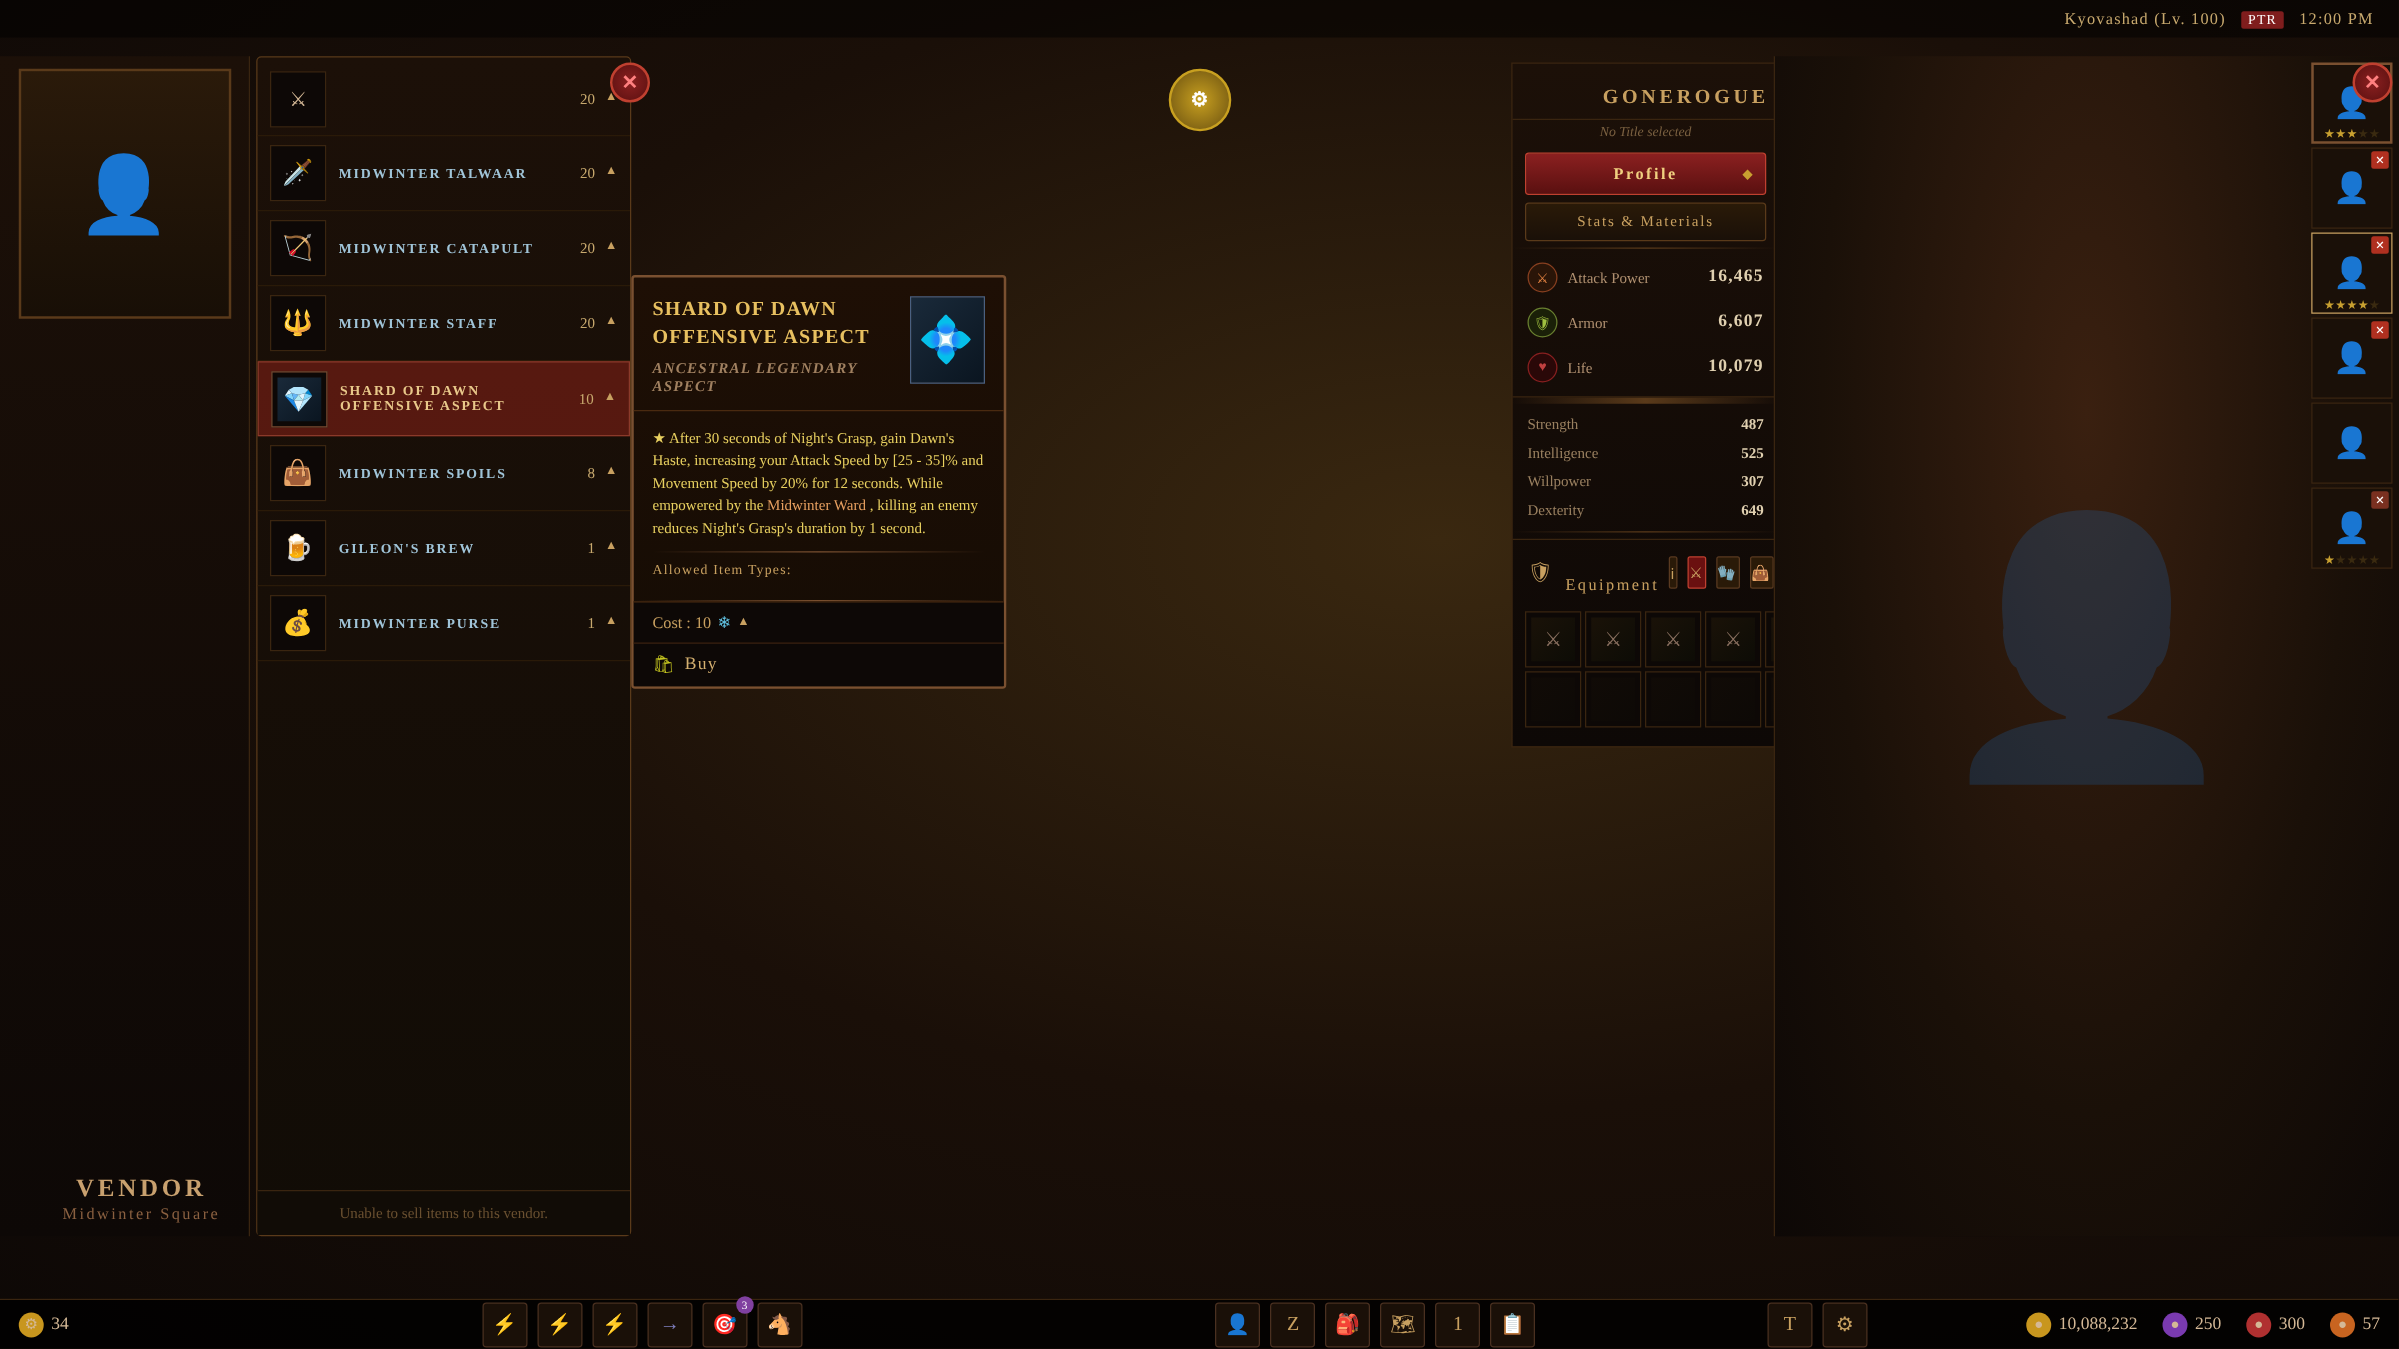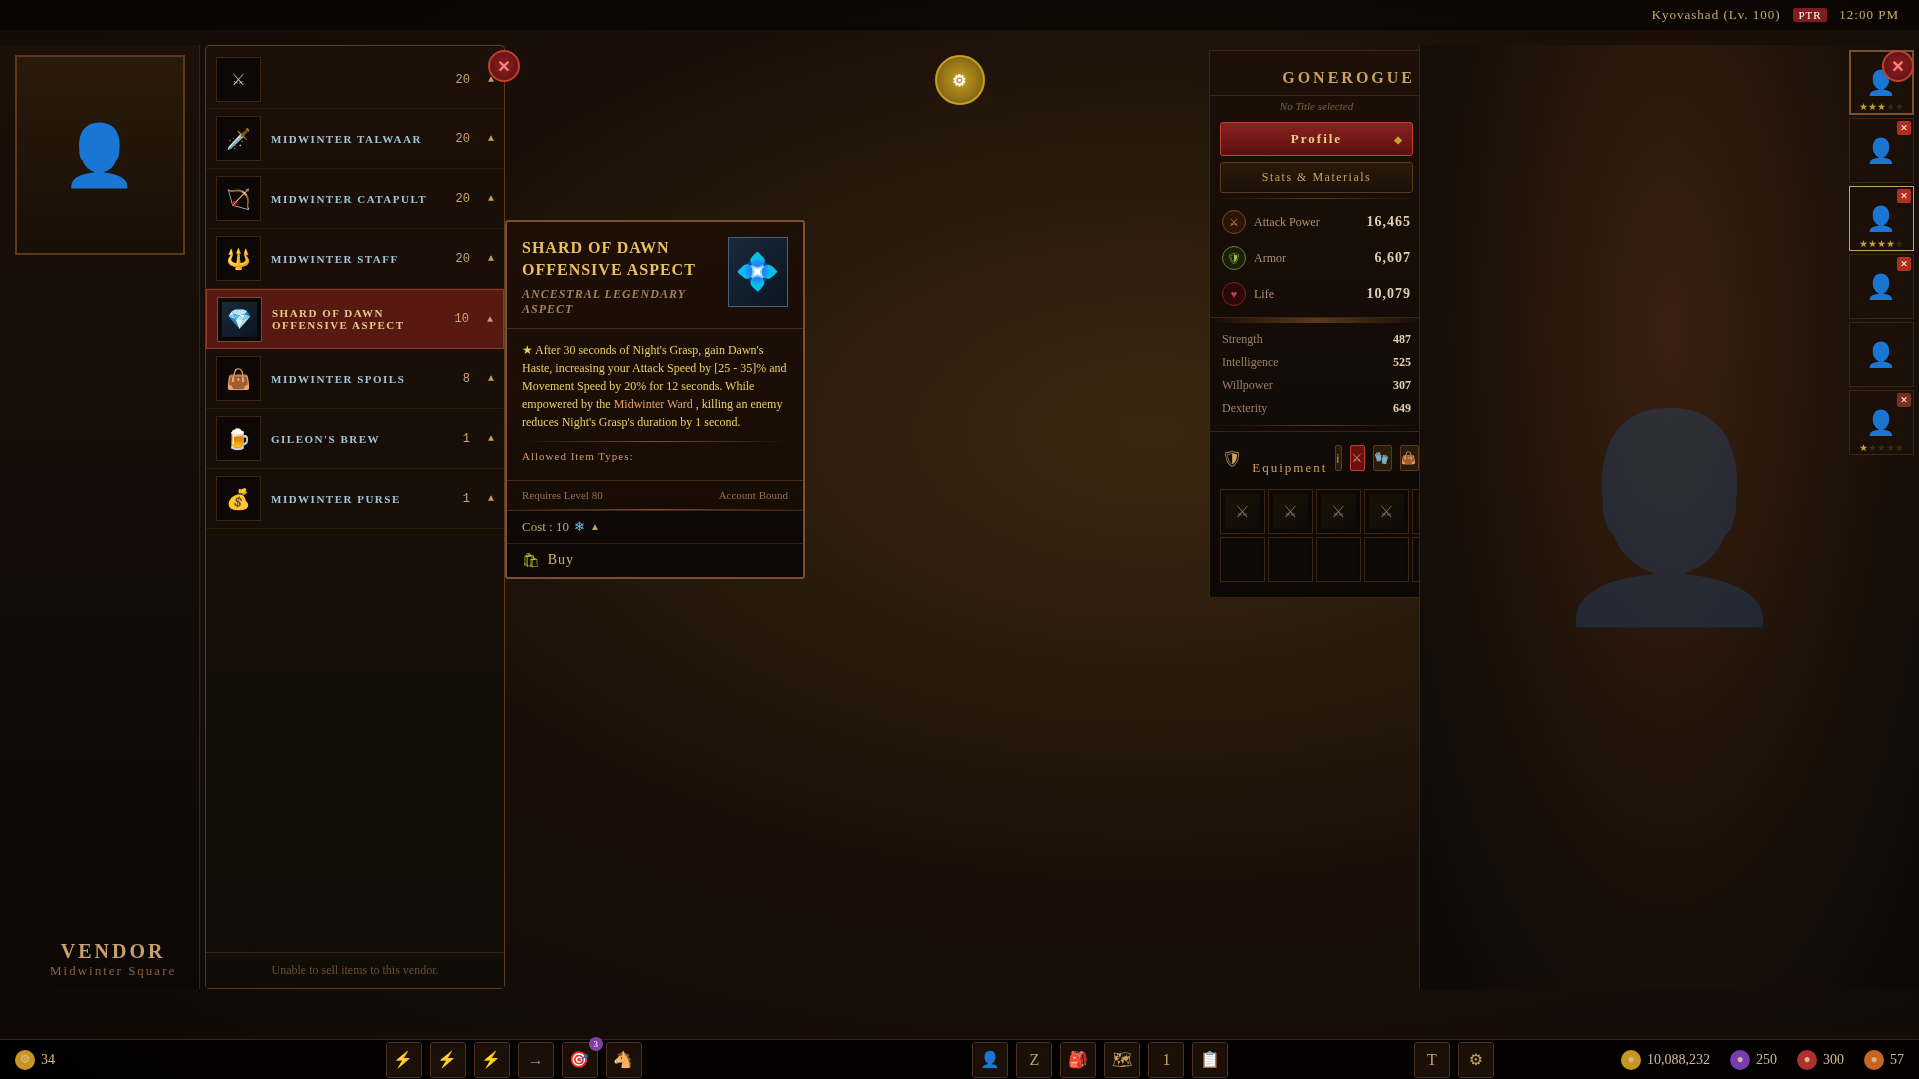--- a/index.html
+++ b/index.html
@@ -91,23 +91,22 @@
       text-transform: uppercase;
       color: #a0c4d8;
       font-weight: bold;
     }
     .vendor-item.selected .vendor-item-name { color: #e8c88a; }
 
     .vendor-item-count {
       font-size: 12px;
       color: #c8a96e;
       display: flex;
-      align-items: center;
-      gap: 18px;
-      font-family: Liberation Mono, monospace;
+      align-items: flex-start;
+      gap: 8px;
     }
 
     .vendor-bottom {
       padding: 10px;
       border-top: 1px solid #3a2510;
       background: #110c06;
     }
     .vendor-bottom-text {
       text-align: center;
       color: #6a5030;
@@ -700,24 +699,20 @@
       <span>, killing an enemy reduces Night's Grasp's duration by </span>
       <span style="color:#e8d060;">1</span>
       <span> second.</span>
     </div>
 
     <div class="tooltip-separator"></div>
 
     <div class="tooltip-section-title">Allowed Item Types:</div>
   </div>
 
-  <div class="tooltip-footer">
-    <span>Requires Level 80</span>
-    <span>Account Bound</span>
-  </div>
 
   <div class="tooltip-separator" style="margin:0;"></div>
 
   <div class="tooltip-cost-bar">
     <span>Cost : 10</span>
     <span style="color:#60c0e0;">❄</span>
     <span style="color:#c8a060;font-size:10px;">▲</span>
   </div>
 
   <div class="buy-btn-area">

